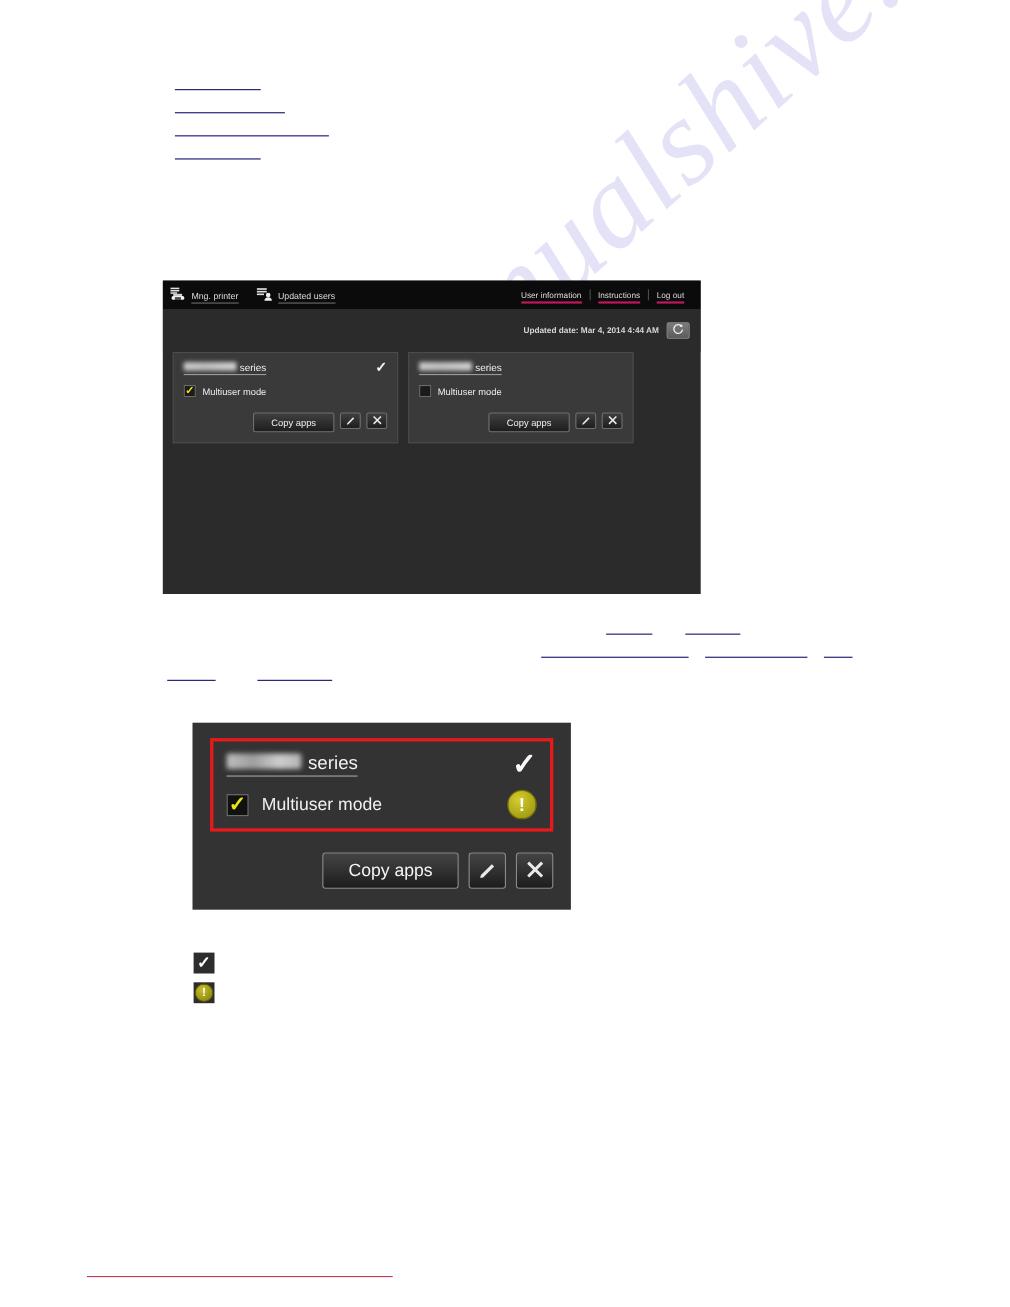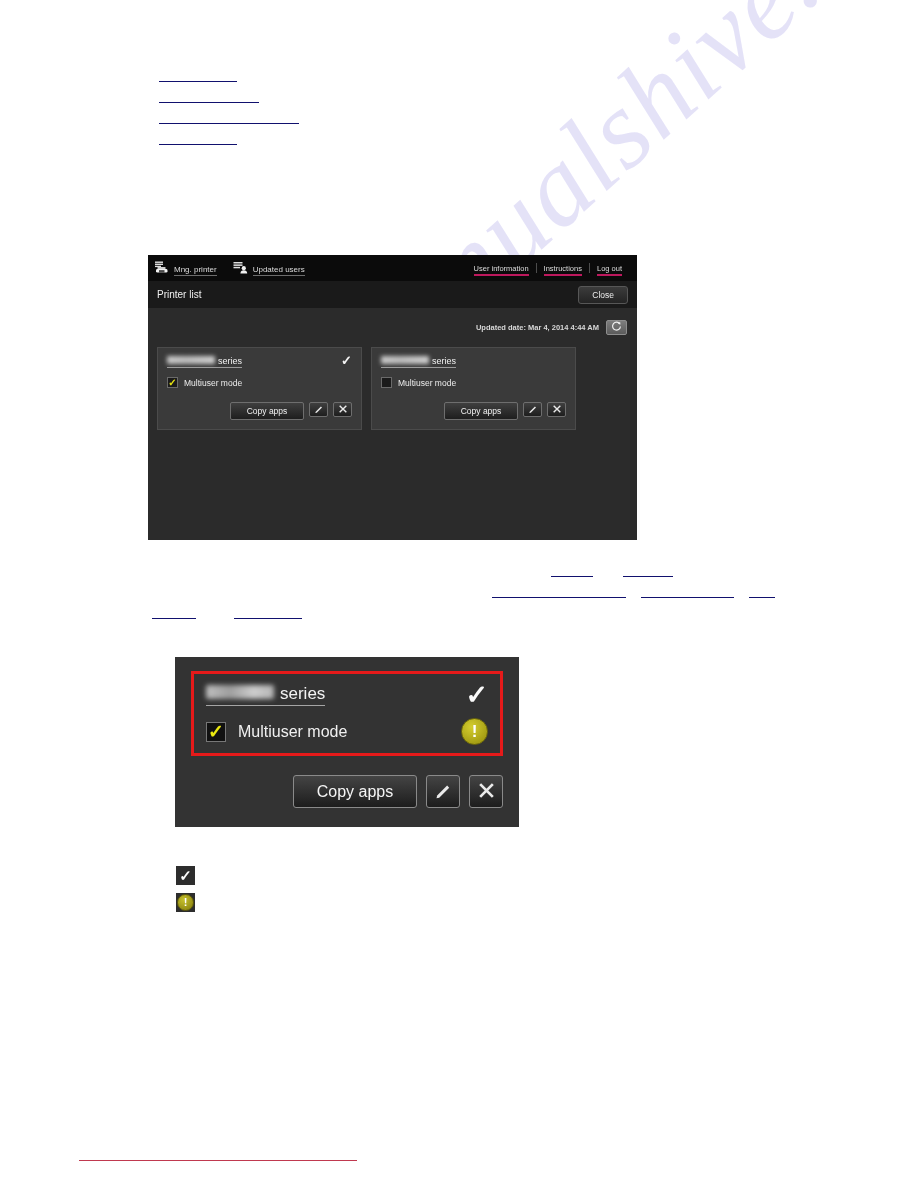--- a/index.html
+++ b/index.html
@@ -417,24 +417,20 @@
       <div class="ritem">
         <span>Instructions</span>
       </div>
       <div class="sep"></div>
       <div class="ritem">
         <span>Log out</span>
       </div>
     </div>
   </div>
 
-  <div class="subbar">
-    <div class="title">Printer list</div>
-    <button class="btn-close">Close</button>
-  </div>
 
   <div class="updatebar">
     <div class="updated-text">Updated date: Mar 4, 2014 4:44 AM</div>
     <button class="btn-refresh">
       <span>
         <svg width="11" height="11" viewBox="0 0 12 12">
           <path d="M9.6 3.2A4.3 4.3 0 1 0 10.3 6" fill="none" stroke="#f0f0f0" stroke-width="1.3"></path>
           <path d="M9.9 0.9 L10.3 3.7 L7.6 3.1 Z" fill="#f0f0f0"></path>
         </svg>
       </span>

